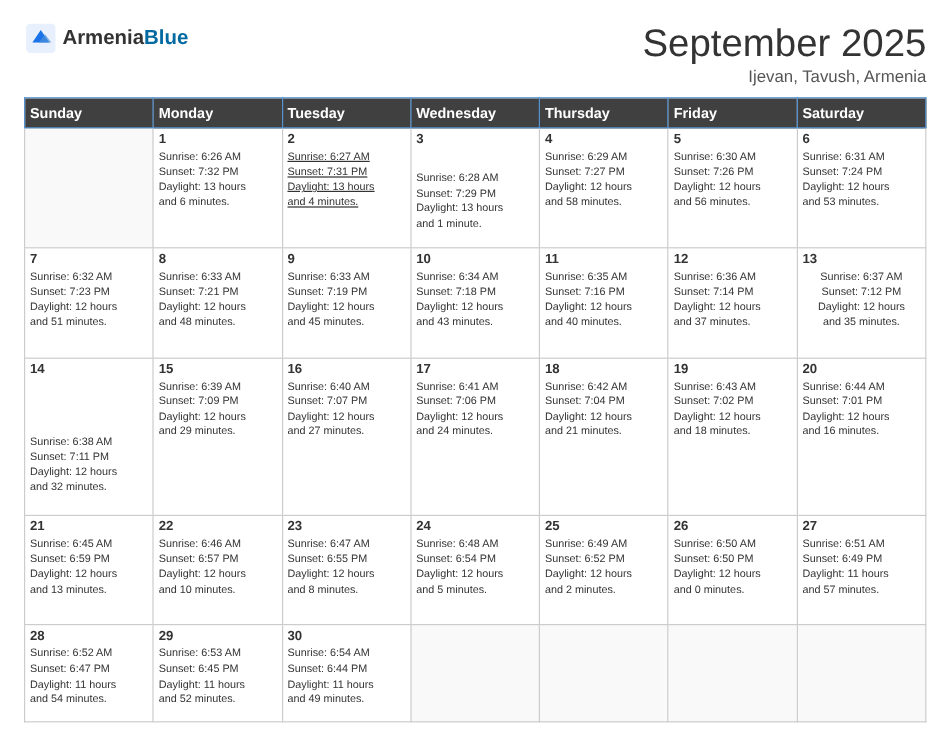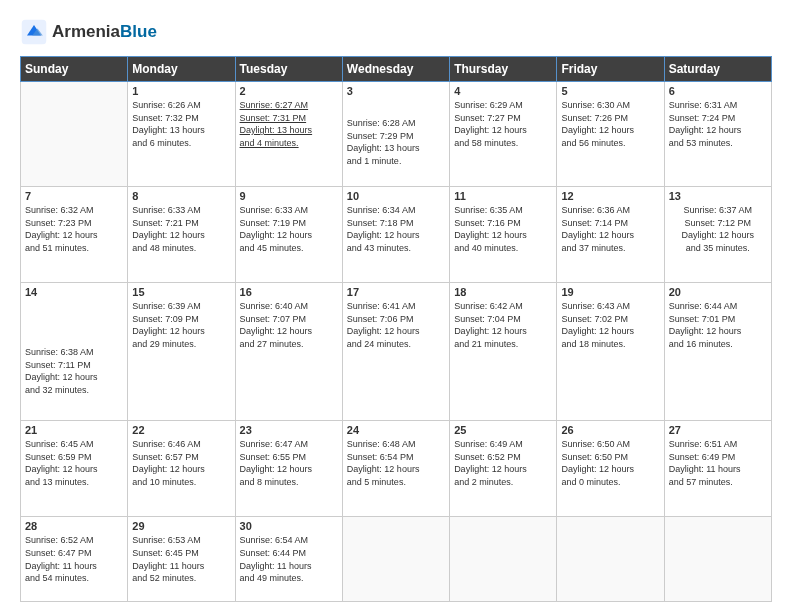--- a/index.html
+++ b/index.html
@@ -100,20 +100,24 @@
         <path d="M8 20 L16 8 L24 20 Z" fill="#1a73e8"></path>
         <path d="M14 20 L20 12 L26 20 Z" fill="#4a90d9" opacity="0.7"></path>
       </svg>
       <div>
         <div style="display:flex; align-items:baseline; gap:0px;">
           <span class="logo-general" style="font-size:17px; font-weight:bold; color:#333;">Armenia</span>
           <span class="logo-blue" style="font-size:17px; font-weight:bold; color:#0369a1;">Blue</span>
         </div>
       </div>
     </div>
+    <div class="title-block">
+      <div class="month-title">September 2025</div>
+      <div class="location">Ijevan, Tavush, Armenia</div>
+    </div>
   </div>
 
   <table class="calendar">
     <thead>
       <tr>
       <th>Sunday</th>
           <th>Monday</th>
           <th>Tuesday</th>
           <th>Wednesday</th>
           <th>Thursday</th>

